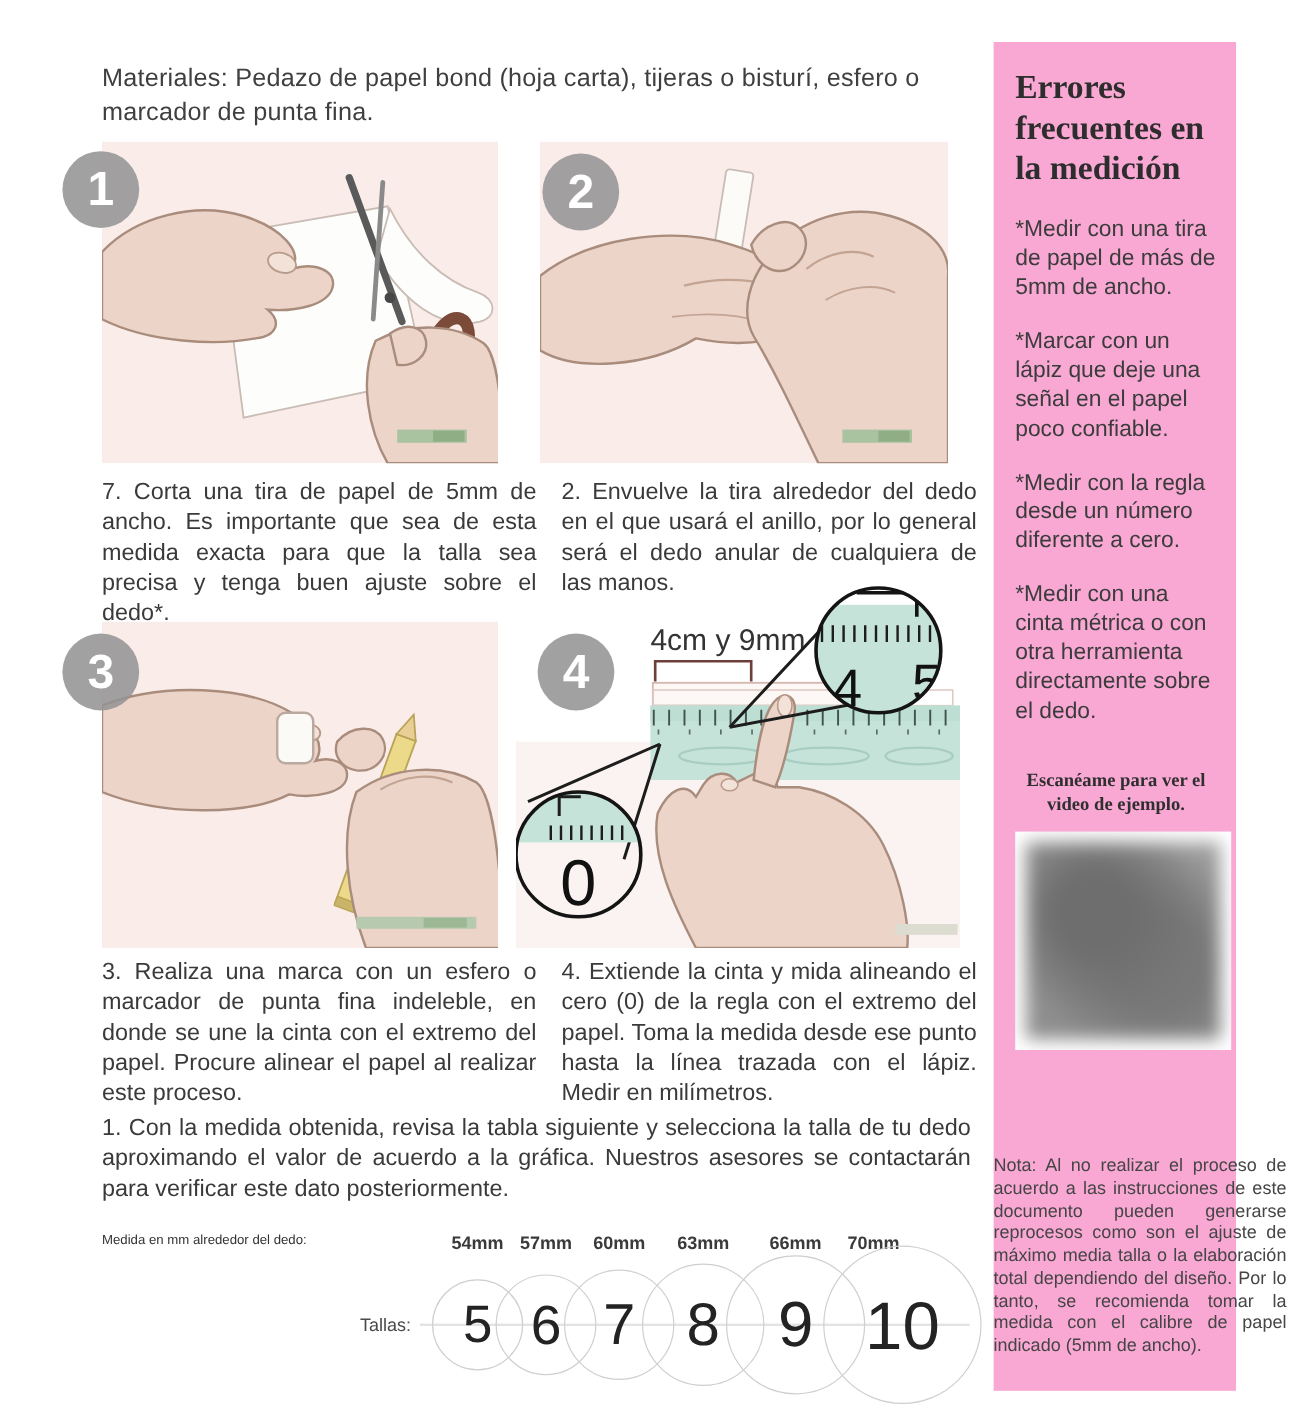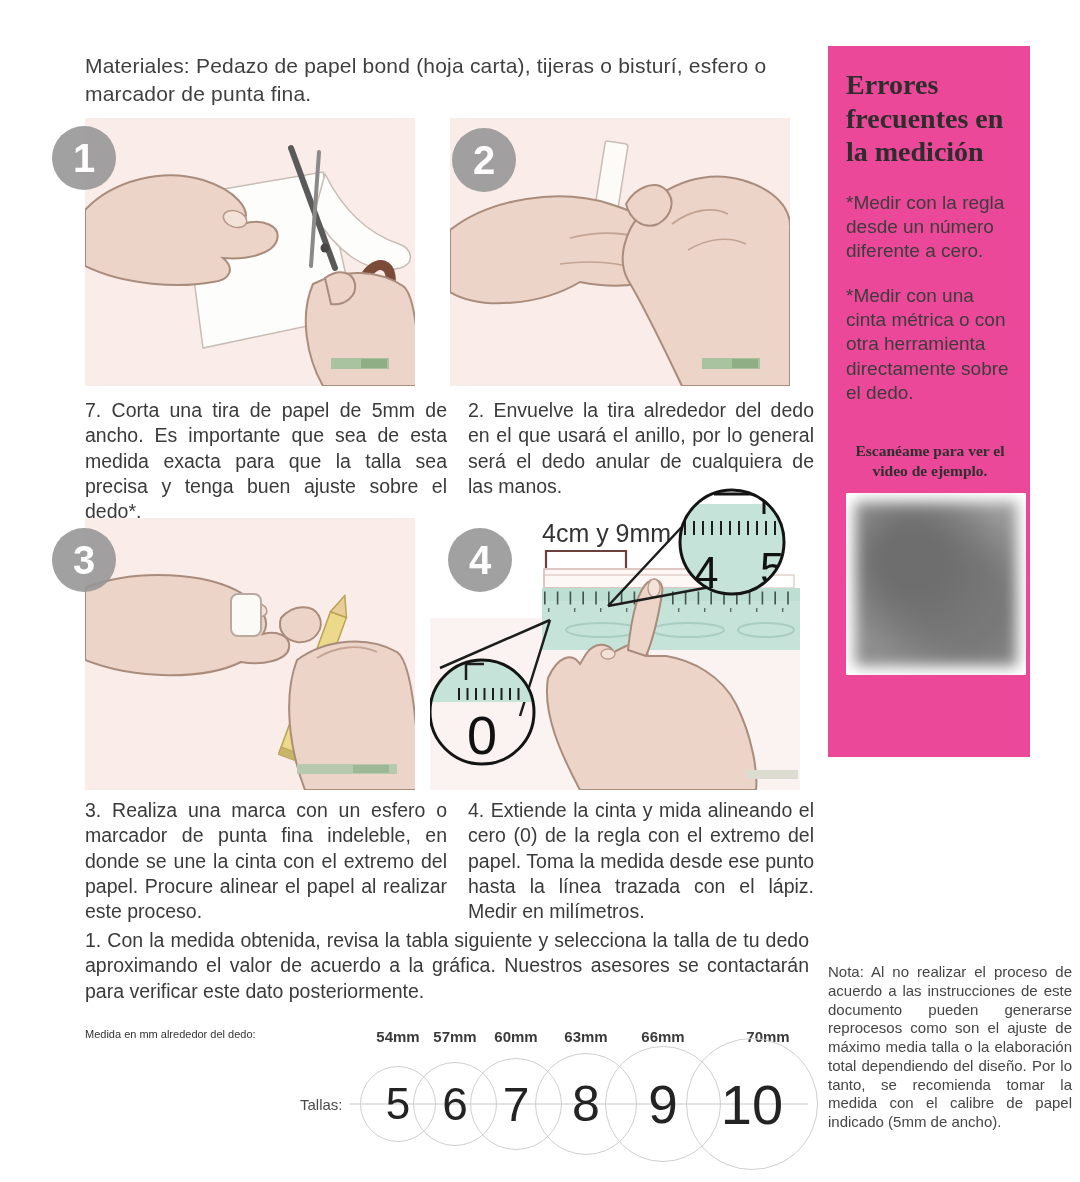--- a/index.html
+++ b/index.html
@@ -59,22 +59,22 @@
   }
   .chart-line { left: 350px; top: 1103px; width: 458px; height: 1.5px; background: #e3e3e3; }
   .size-circle {
     position: absolute; border: 1.7px solid #cfcfcf; border-radius: 50%;
     display: flex; align-items: center; justify-content: center;
     color: #232323; background: transparent;
   }
 
   
   .sidebar {
-    left: 828px; top: 46px; width: 202px; height: 711px;
-    background: #ec4899; padding: 22px 16px 0 18px;
+    left: 828px; top: 35px; width: 202px; height: 1124px;
+    background: #f9a8d4; padding: 22px 16px 0 18px;
   }
   .sidebar-title {
     font-family: "Liberation Serif", serif; font-weight: 700;
     font-size: 28px; line-height: 1.2; color: #2d2d2d; width: 168px;
   }
   .sidebar-bullets { margin-top: 22px; font-size: 19px; line-height: 1.27; color: #3c3c3c; width: 168px; }
   .sidebar-bullets p { margin-bottom: 21px; }
   .scan-caption {
     font-family: "Liberation Serif", serif; font-weight: 700;
     font-size: 15.5px; line-height: 1.3; text-align: center;
@@ -249,21 +249,21 @@
 <div class="step-text" id="t3">3. Realiza una marca con un esfero o marcador de punta fina indeleble, en donde se une la cinta con el extremo del papel. Procure alinear el papel al realizar este proceso.</div>
 <div class="step-text" id="t4">4. Extiende la cinta y mida alineando el cero (0) de la regla con el extremo del papel. Toma la medida desde ese punto hasta la línea trazada con el lápiz. Medir en milímetros.</div>
 <div class="step-text" id="t5">1. Con la medida obtenida, revisa la tabla siguiente y selecciona la talla de tu dedo aproximando el valor de acuerdo a la gráfica. Nuestros asesores se contactarán para verificar este dato posteriormente.</div>
 
 <div class="abs measure-label">Medida en mm alrededor del dedo:</div>
 <span class="mm-label" style="left:398px">54mm</span>
 <span class="mm-label" style="left:455px">57mm</span>
 <span class="mm-label" style="left:516px">60mm</span>
 <span class="mm-label" style="left:586px">63mm</span>
 <span class="mm-label" style="left:663px">66mm</span>
-<span class="mm-label" style="left:768px">70mm</span>
+<span class="mm-label" style="left:728px">70mm</span>
 
 <div class="abs chart-line"></div>
 <div class="abs tallas-label">Tallas:</div>
 
 <div class="size-circle" style="left:360px; top:1066px; width:76px;  height:76px;  font-size:44px;">
     <span>5</span>
   </div>
 <div class="size-circle" style="left:413px; top:1062px; width:84px;  height:84px;  font-size:46px;">
     <span>6</span>
   </div>
@@ -276,20 +276,22 @@
 <div class="size-circle" style="left:605px; top:1046px; width:116px; height:116px; font-size:53px;">
     <span>9</span>
   </div>
 <div class="size-circle" style="left:686px; top:1038px; width:132px; height:132px; font-size:56px;">
     <span>10</span>
   </div>
 
 <div class="abs sidebar">
   <div class="sidebar-title">Errores frecuentes  en la medición</div>
   <div class="sidebar-bullets">
+    <p>*Medir con una tira de papel de más de 5mm de ancho.</p>
+    <p>*Marcar con un lápiz que deje una señal en el papel poco confiable.</p>
     <p>*Medir con la regla desde un número diferente a cero.</p>
     <p>*Medir con una cinta métrica o con otra herramienta directamente sobre el dedo.</p>
   </div>
   <div class="scan-caption">Escanéame para ver el video de ejemplo.</div>
   <div class="qr-frame">
     <div class="qr-blur"></div>
   </div>
 </div>
 
 <div class="abs note">Nota: Al no realizar el proceso de acuerdo a las instrucciones de este documento pueden generarse reprocesos como son el ajuste de máximo media talla o la elaboración total dependiendo del diseño. Por lo tanto, se recomienda tomar la medida con el calibre de papel indicado (5mm de ancho).</div>

